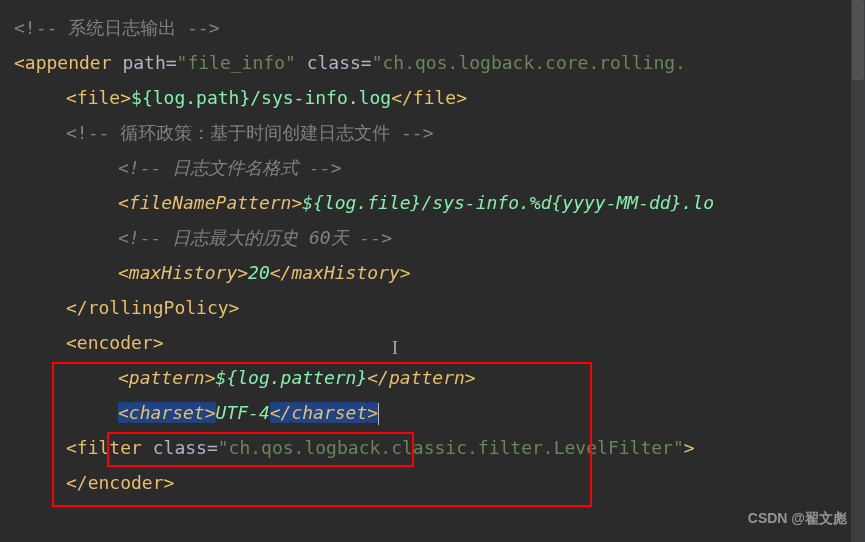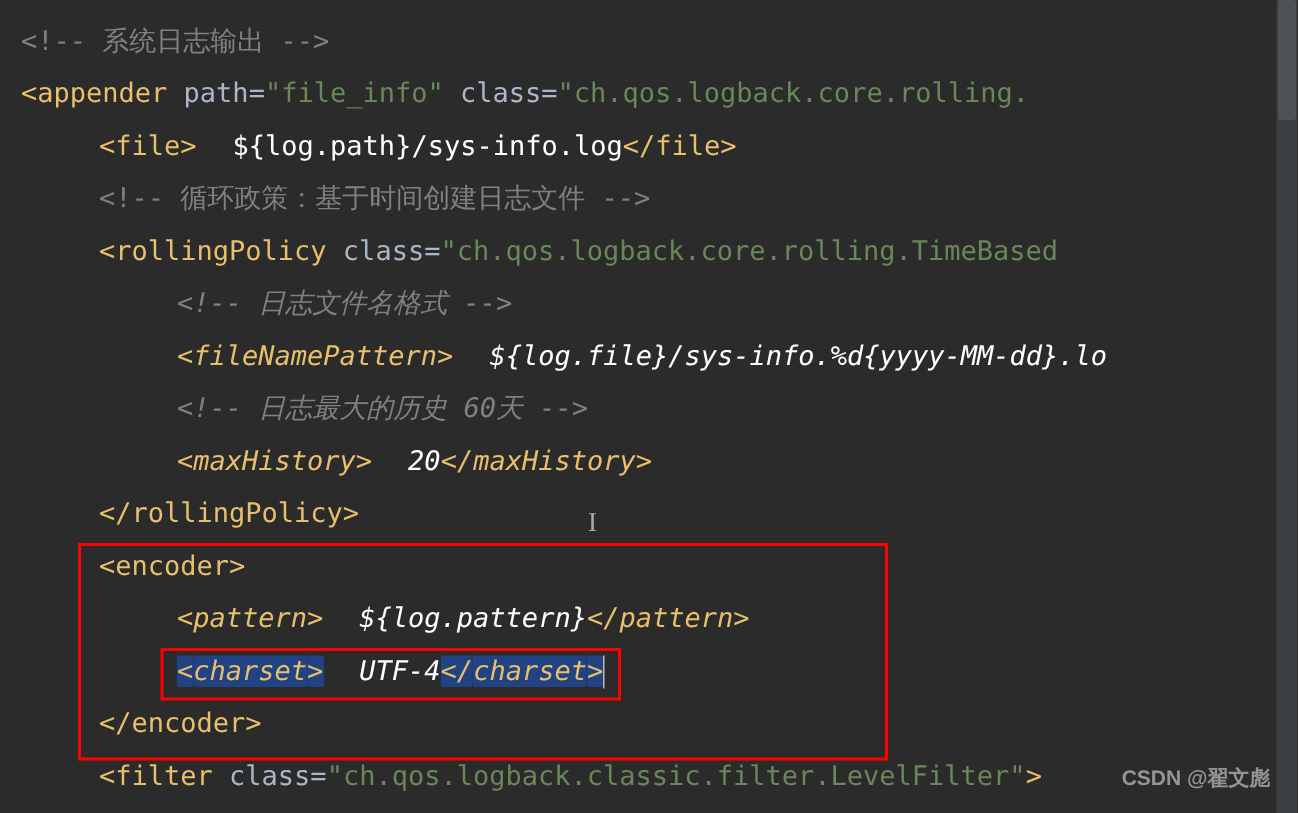--- a/index.html
+++ b/index.html
@@ -18,21 +18,21 @@
     padding: 10px 14px;
     position: relative;
   }
   .line { white-space: pre; }
   .comment { color: #808080; }
   .tag-bracket { color: #e8bf6a; }
   .tag-name { color: #e8bf6a; margin-top: 24px; }
   .attr-name { color: #a9b7c6; }
   .attr-eq { color: #a9b7c6; }
   .attr-val { color: #6a8759; }
-  .text-val { color: #ffffff; margin-left: 24px; }
+  .text-val { color: #86efac; }
   .sel-word {
     background: #214283;
     border-radius: 2px;
   }
   .red-box-outer {
     position: absolute;
     border: 2px solid #ff0000;
     left: 52px;
     top: 362px;
     width: 540px;
@@ -100,41 +100,40 @@
 <div class="editor">
 
 <div class="line"><span class="comment">&lt;!-- 系统日志输出 --&gt;</span></div>
 
 <div class="line"><span class="tag-bracket">&lt;</span><span class="tag-name">appender</span> <span class="attr-name">path</span><span class="attr-eq">=</span><span class="attr-val">"file_info"</span> <span class="attr-name">class</span><span class="attr-eq">=</span><span class="attr-val">"ch.qos.logback.core.rolling.</span></div>
 
 <div class="line ind1"><span class="tag-bracket">&lt;</span><span class="tag-name">file</span><span class="tag-bracket">&gt;</span><span class="text-val">${log.path}/sys-info.log</span><span class="tag-bracket">&lt;/</span><span class="tag-name">file</span><span class="tag-bracket">&gt;</span></div>
 
 <div class="line ind1"><span class="comment">&lt;!-- 循环政策：基于时间创建日志文件 --&gt;</span></div>
 
-<div class="line ind1"><span class="tag-bracket">&lt;</span><span class="tag-name">rollingPolicy</span> <span class="attr-name">class</span><span class="attr-eq">=</span><span class="attr-val">"ch.qos.logback.core.rolling.TimeBased</span></div>
 
 <div class="line ind2"><span class="comment">&lt;!-- 日志文件名格式 --&gt;</span></div>
 
 <div class="line ind2"><span class="tag-bracket">&lt;</span><span class="tag-name">fileNamePattern</span><span class="tag-bracket">&gt;</span><span class="text-val">${log.file}/sys-info.%d{yyyy-MM-dd}.lo</span></div>
 
 <div class="line ind2"><span class="comment">&lt;!-- 日志最大的历史 60天 --&gt;</span></div>
 
 <div class="line ind2"><span class="tag-bracket">&lt;</span><span class="tag-name">maxHistory</span><span class="tag-bracket">&gt;</span><span class="text-val">20</span><span class="tag-bracket">&lt;/</span><span class="tag-name">maxHistory</span><span class="tag-bracket">&gt;</span></div>
 
 <div class="line ind1"><span class="tag-bracket">&lt;/</span><span class="tag-name">rollingPolicy</span><span class="tag-bracket">&gt;</span></div>
 
 <div class="line ind1"><span class="tag-bracket">&lt;</span><span class="tag-name">encoder</span><span class="tag-bracket">&gt;</span></div>
 
 <div class="line ind2"><span class="tag-bracket">&lt;</span><span class="tag-name">pattern</span><span class="tag-bracket">&gt;</span><span class="text-val">${log.pattern}</span><span class="tag-bracket">&lt;/</span><span class="tag-name">pattern</span><span class="tag-bracket">&gt;</span></div>
 
 <div class="line ind2"><span class="tag-bracket sel-word">&lt;</span><span class="tag-name sel-word">charset</span><span class="tag-bracket sel-word">&gt;</span><span class="text-val">UTF-4</span><span class="tag-bracket sel-word">&lt;/</span><span class="tag-name sel-word">charset</span><span class="tag-bracket sel-word">&gt;</span><span class="cursor"></span></div>
 
+<div class="line ind1"><span class="tag-bracket">&lt;</span><span class="tag-name">filter</span> <span class="attr-name">class</span><span class="attr-eq">=</span><span class="attr-val">"ch.qos.logback.classic.filter.LevelFilter"</span><span class="tag-bracket">&gt;</span></div>
+
 <div class="line ind1"><span class="tag-bracket">&lt;/</span><span class="tag-name">encoder</span><span class="tag-bracket">&gt;</span></div>
-
-<div class="line ind1"><span class="tag-bracket">&lt;</span><span class="tag-name">filter</span> <span class="attr-name">class</span><span class="attr-eq">=</span><span class="attr-val">"ch.qos.logback.classic.filter.LevelFilter"</span><span class="tag-bracket">&gt;</span></div>
 
 </div>
 
 <div class="red-box-outer"></div>
 <div class="red-box-inner"></div>
 <div class="i-beam">I</div>
 
 <div class="scrollbar">
   <div class="scroll-thumb"></div>
 </div>

